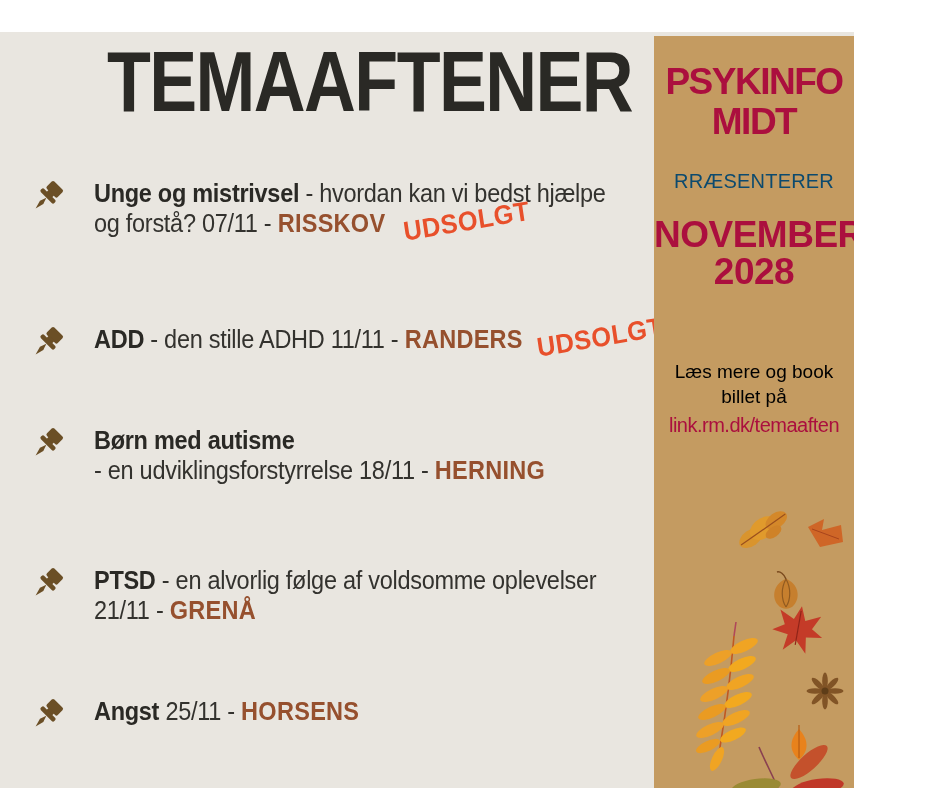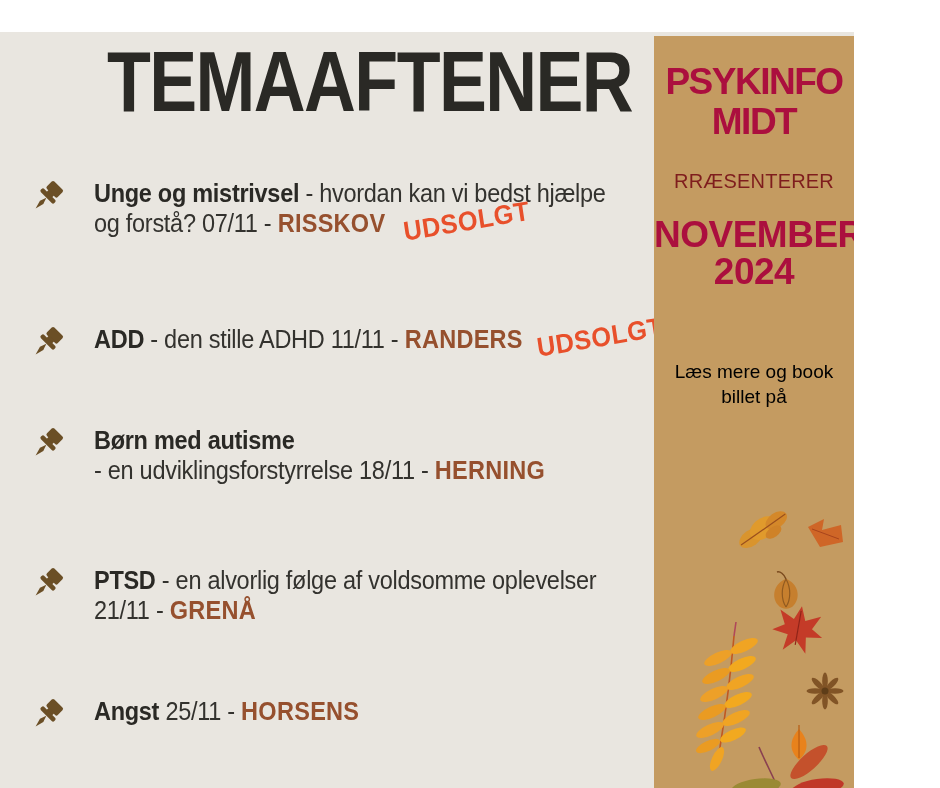--- a/index.html
+++ b/index.html
@@ -36,21 +36,21 @@
   
   .sidebar{
     position:absolute;top:4px;right:0;width:200px;height:788px;
     background:var(--sidebar_bg,#c49b61);text-align:center;
   }
   .brand{
     margin-top:26px;color:var(--crimson,#ab0f3e);font-weight:800;
     font-size:37px;line-height:40px;letter-spacing:-1.5px;
   }
   .presents{
-    margin-top:28px;color:#7f1d1d;font-size:20px;letter-spacing:0.2px;font-weight:normal;
+    margin-top:28px;color:#0c4a6e;font-size:20px;letter-spacing:0.2px;font-weight:normal;
   }
   .month{
     margin-top:23px;color:var(--crimson,#ab0f3e);font-weight:800;
     font-size:37px;line-height:37px;letter-spacing:-0.5px;
   }
   .info{margin-top:69px;color:#000000;font-size:19px;line-height:25px;}
   .booklink{
     display:inline-block;margin-top:5px;color:var(--crimson,#ab0f3e);
     font-size:20px;letter-spacing:-0.5px;text-decoration:none;
   }
@@ -149,26 +149,27 @@
   </div>
 
   <aside class="sidebar">
     <div class="brand">
       <div>PSYKINFO</div>
       <div>MIDT</div>
     </div>
     <div class="presents">RRÆSENTERER</div>
     <div class="month">
       <div>NOVEMBER</div>
-      <div>2024</div>
+      <div>2028</div>
     </div>
     <div class="info">
       <div>Læs mere og book</div>
       <div>billet på</div>
     </div>
+    <a class="booklink" href="#">link.rm.dk/temaaften</a>
 
     
     <svg class="leaves" viewBox="0 0 200 335">
 
       <g transform="translate(110,40) rotate(-35)">
         <ellipse cx="-16" cy="0" rx="13" ry="8" fill="#d9942d"></ellipse>
         <ellipse cx="0" cy="-1" rx="15" ry="10" fill="#e09a2c"></ellipse>
         <ellipse cx="15" cy="0" rx="12" ry="7.5" fill="#d4882a"></ellipse>
         <ellipse cx="6" cy="8" rx="9" ry="5" fill="#cf8228"></ellipse>
         <path d="M-28 0 L26 0" stroke="#9a4f1d" stroke-width="1.2" fill="none"></path>

